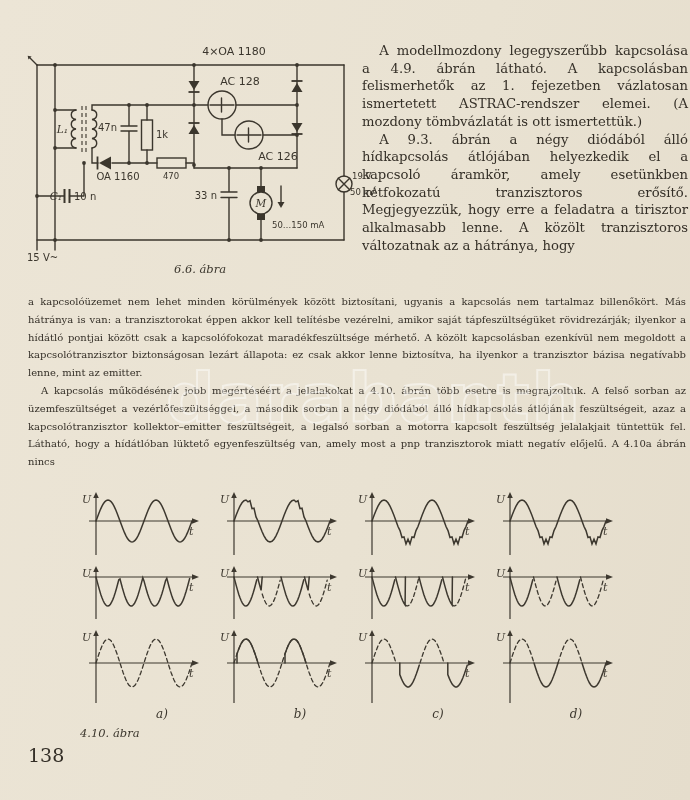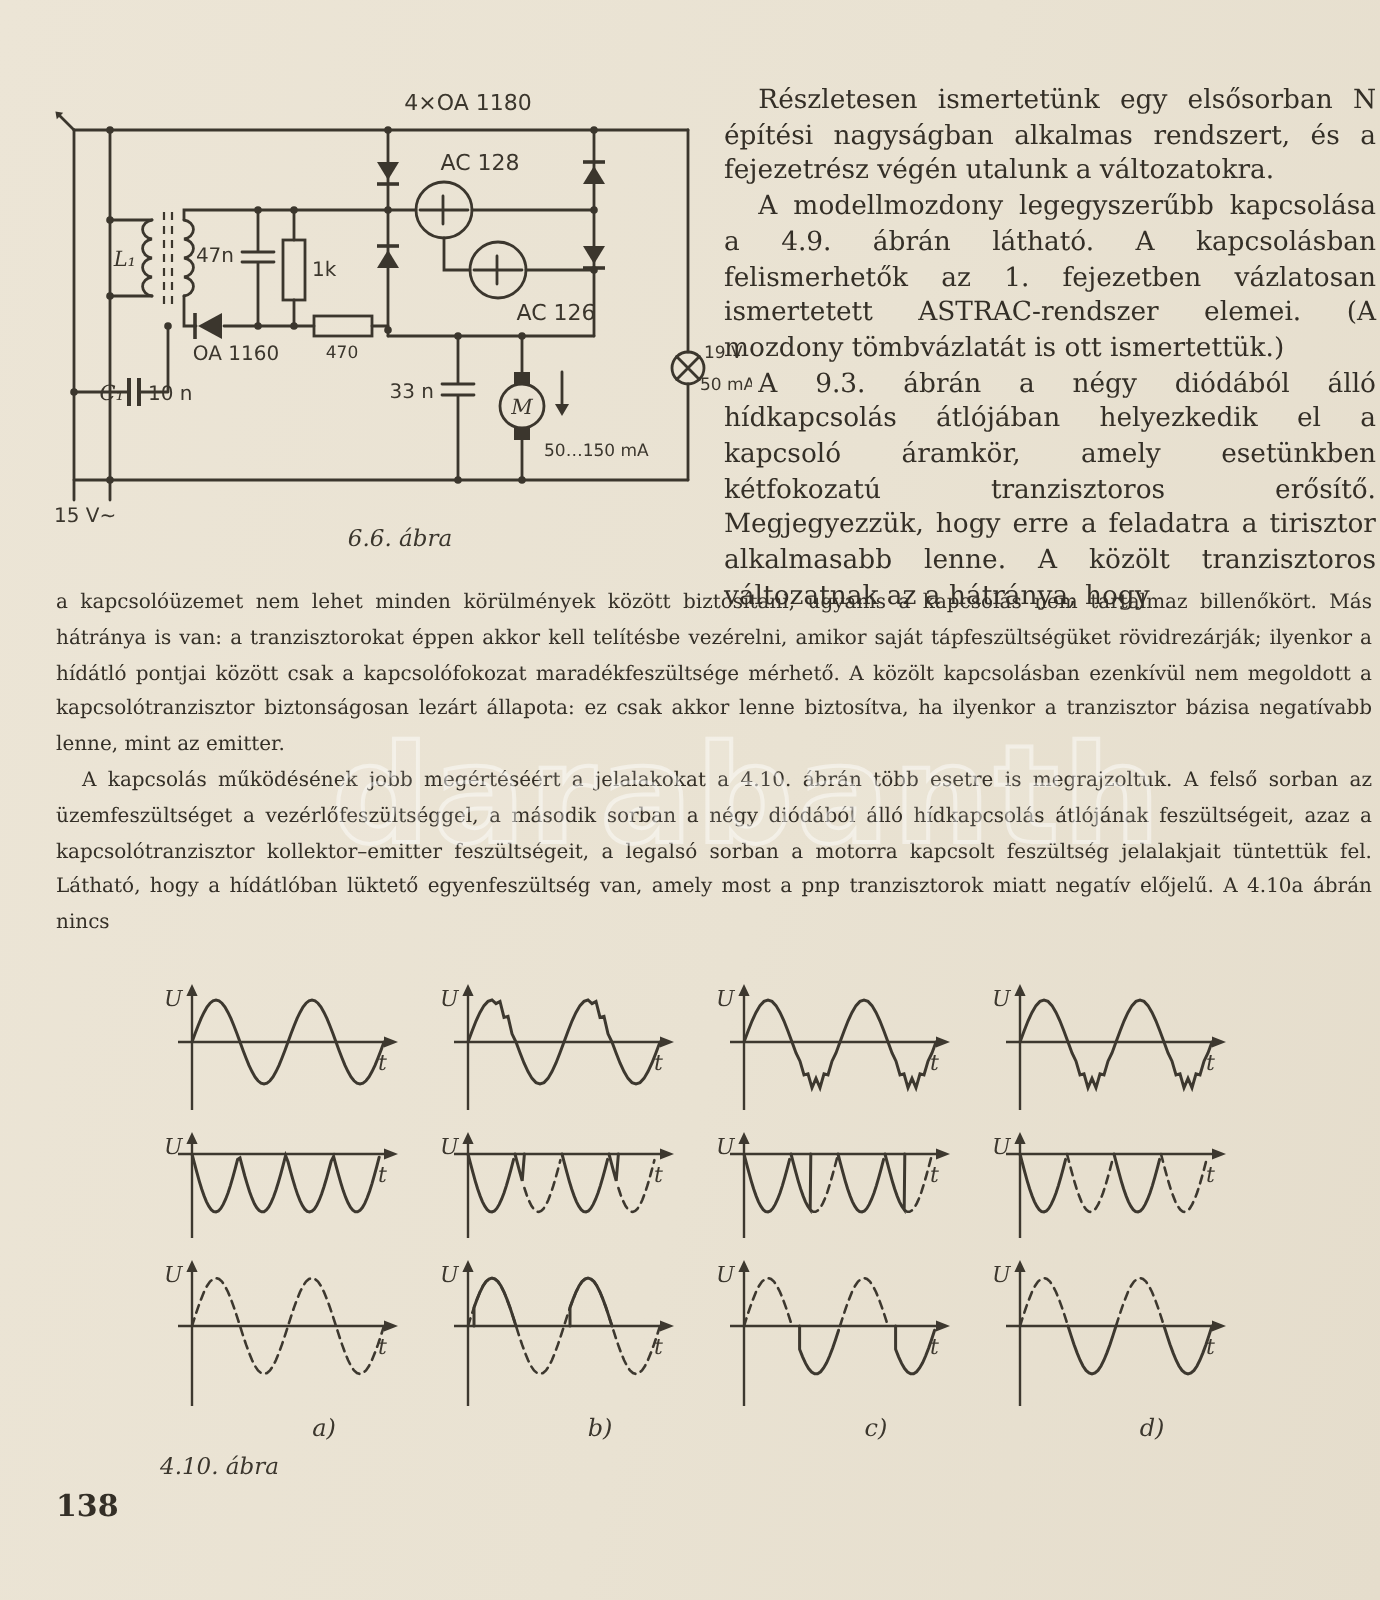--- a/index.html
+++ b/index.html
@@ -37,21 +37,21 @@
   .wv{stroke:#3d382f;fill:none;stroke-width:1.5;stroke-linecap:round;}
   .wvd{stroke:#3d382f;fill:none;stroke-width:1.3;stroke-linecap:round;stroke-dasharray:4,3;}
   .ax{stroke:#3d382f;stroke-width:1.2;fill:none;}
   .ah{fill:#3d382f;stroke:none;}
   .axlbl{font-family:"DejaVu Serif","Liberation Serif",serif;font-style:italic;font-size:11px;fill:#3d382f;}
   .collbl{position:absolute;top:218px;width:124px;text-align:center;
     font-style:italic;font-size:12px;color:#3b362d;}
   .cap410{left:0;top:237px;width:560px;position:absolute;font-style:italic;
     font-size:11.5px;text-align:left;color:#3b362d;}
   
-  .pagenum{position:absolute;left:28px;top:744px;font-size:15px;font-weight:bold;color:#342f27;}
+  .pagenum{position:absolute;left:28px;top:744px;font-size:19px;font-weight:normal;color:#342f27;}
   .watermark{
     position:absolute;left:166px;top:344px;width:480px;height:110px;
     font-family:"DejaVu Sans","Liberation Sans",sans-serif;
     font-weight:bold;font-size:68px;letter-spacing:2px;line-height:110px;
     color:rgba(255,255,255,0.10);
     -webkit-text-stroke:2px rgba(255,255,255,0.45);
     pointer-events:none;user-select:none;
   }
 </style>
 </head>
@@ -159,21 +159,20 @@
         <circle cx="31" cy="112" r="1.9"></circle>
         <circle cx="13" cy="160" r="1.9"></circle>
       <circle cx="205" cy="204" r="1.9"></circle>
         <circle cx="237" cy="204" r="1.9"></circle>
         <circle cx="31" cy="204" r="1.9"></circle>
     </g>
   </svg>
   <div class="figcap cap49">6.6. ábra</div>
 
   <div class="rightcol">
-    <p class="indent">Részletesen ismertetünk egy elsősorban N építési nagyságban alkalmas rendszert, és a fejezetrész végén utalunk a változatokra.</p>
     <p class="indent">A modellmozdony legegyszerűbb kapcsolása a 4.9. ábrán látható. A kapcsolásban felismerhetők az 1. fejezetben vázlatosan ismertetett ASTRAC-rendszer elemei. (A mozdony tömbvázlatát is ott ismertettük.)</p>
     <p class="indent">A 9.3. ábrán a négy diódából álló hídkapcsolás átlójában helyezkedik el a kapcsoló áramkör, amely esetünkben kétfokozatú tranzisztoros erősítő. Megjegyezzük, hogy erre a feladatra a tirisztor alkalmasabb lenne. A közölt tranzisztoros változatnak az a hátránya, hogy</p>
   </div>
 
   <div class="bodyblock">
     <p>a kapcsolóüzemet nem lehet minden körülmények között biztosítani, ugyanis a kapcsolás nem tartalmaz billenőkört. Más hátránya is van: a tranzisztorokat éppen akkor kell telítésbe vezérelni, amikor saját tápfeszültségüket rövidrezárják; ilyenkor a hídátló pontjai között csak a kapcsolófokozat maradékfeszültsége mérhető. A közölt kapcsolásban ezenkívül nem megoldott a kapcsolótranzisztor biztonságosan lezárt állapota: ez csak akkor lenne biztosítva, ha ilyenkor a tranzisztor bázisa negatívabb lenne, mint az emitter.</p>
     <p class="indent">A kapcsolás működésének jobb megértéséért a jelalakokat a 4.10. ábrán több esetre is megrajzoltuk. A felső sorban az üzemfeszültséget a vezérlőfeszültséggel, a második sorban a négy diódából álló hídkapcsolás átlójának feszültségeit, azaz a kapcsolótranzisztor kollektor–emitter feszültségeit, a legalsó sorban a motorra kapcsolt feszültség jelalakjait tüntettük fel. Látható, hogy a hídátlóban lüktető egyenfeszültség van, amely most a pnp tranzisztorok miatt negatív előjelű. A 4.10a ábrán nincs</p>
   </div>
 
   <div class="wavefig">

